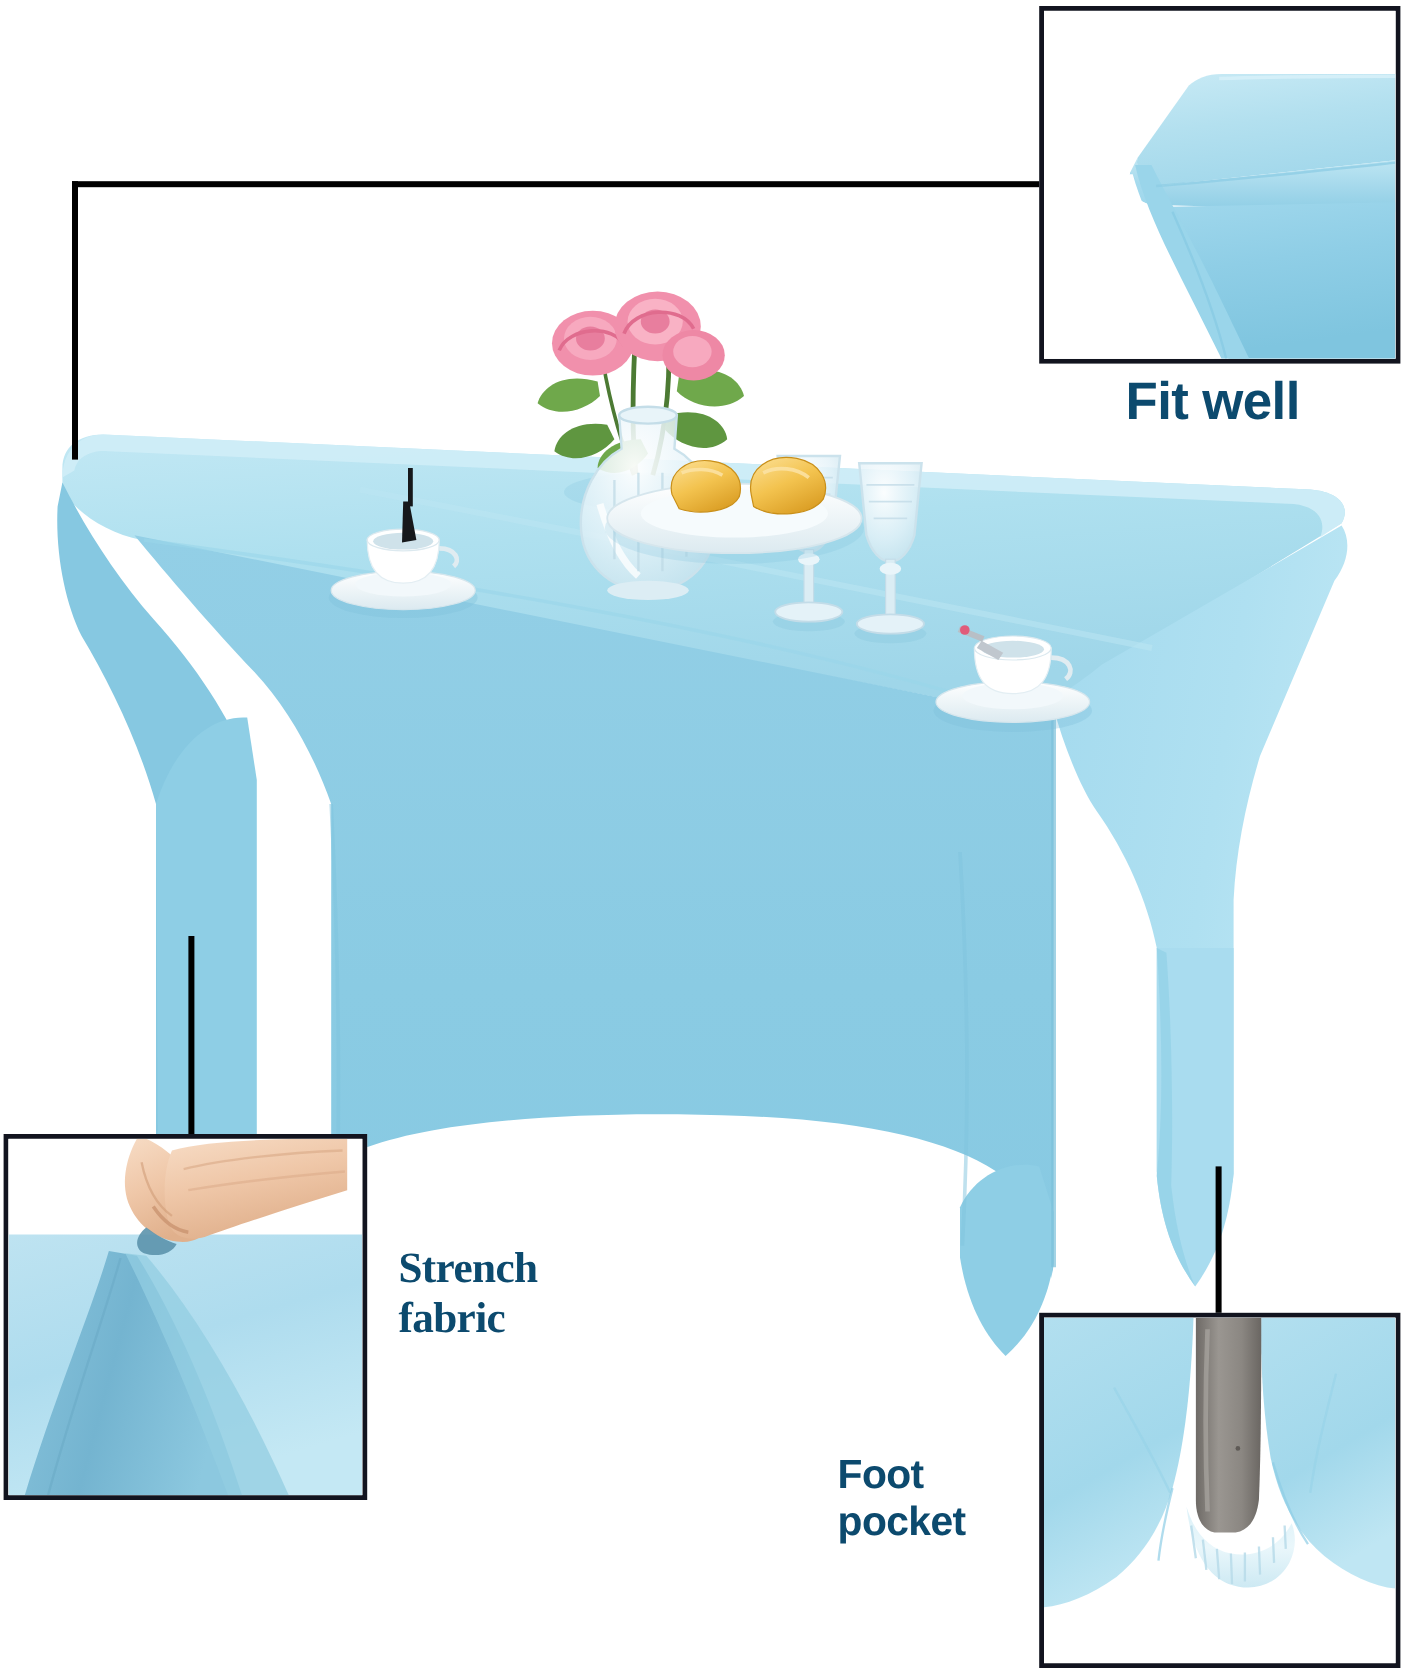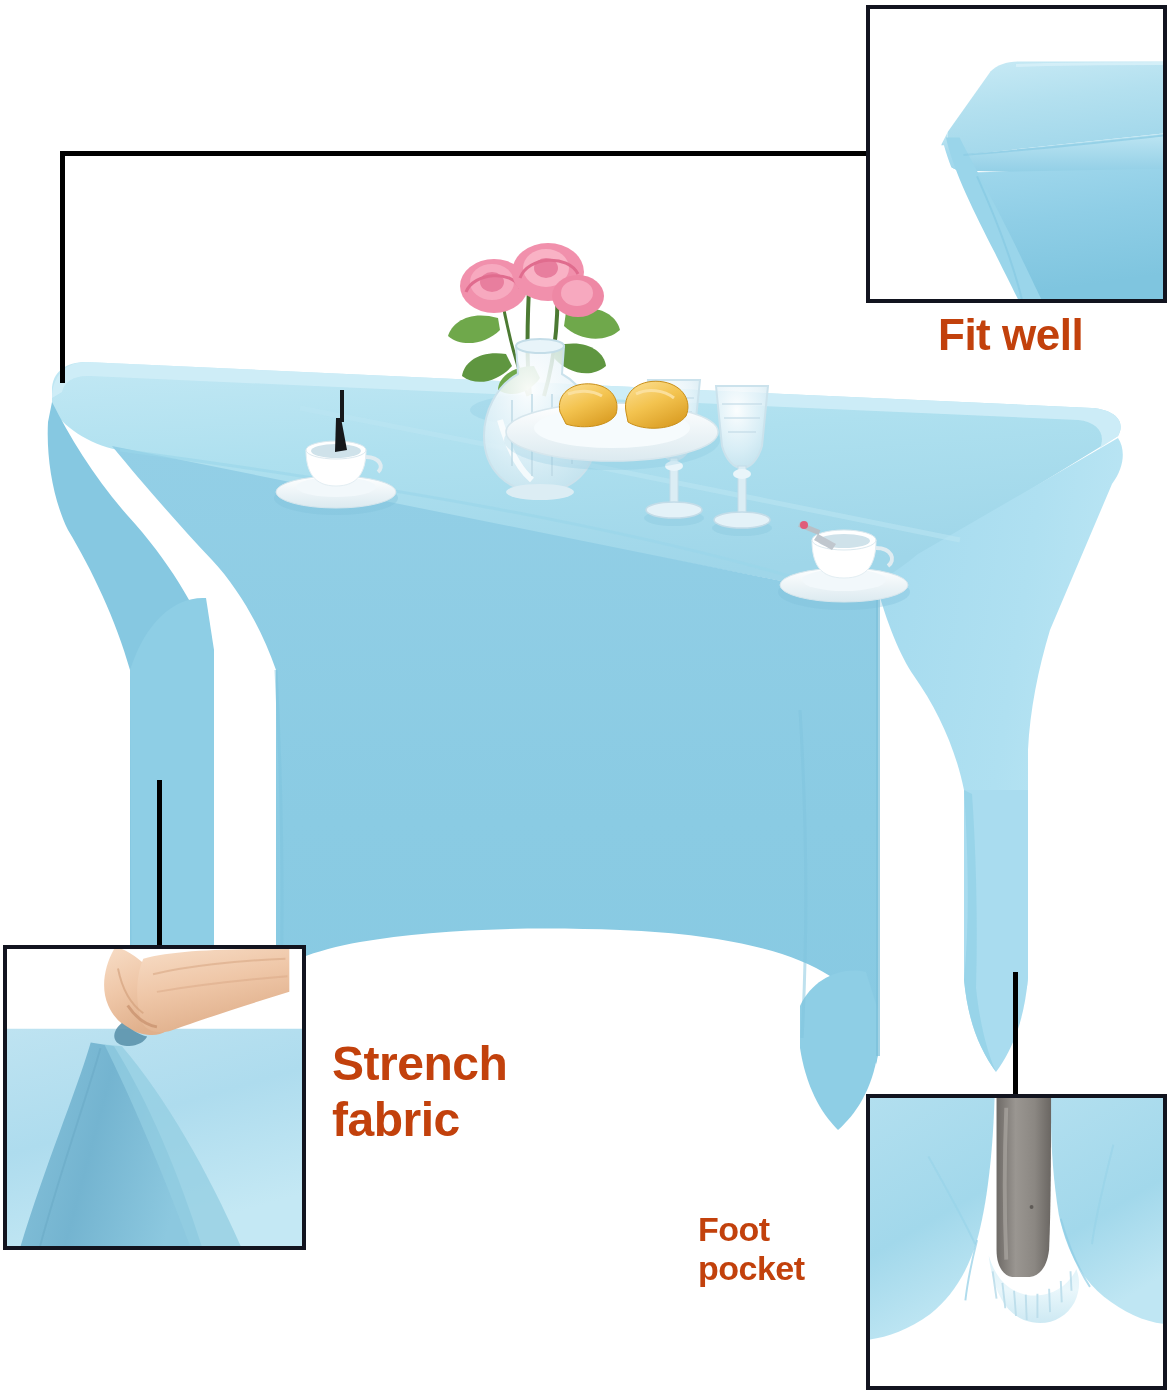--- a/index.html
+++ b/index.html
@@ -16,21 +16,21 @@
     position:absolute;
     border:4px solid #12141f;
     background:#ffffff;
     overflow:hidden;
     box-sizing:border-box;
   }
   .leader{position:absolute;background:#000000;}
 
   .callout-label{
     position:absolute;
-    color:#c2410c;
+    color:#0c4a6e;
     font-weight:bold;
     letter-spacing:-0.5px;
     line-height:1.08;
     white-space:pre-line;
   }
 
   
   #main-table{position:absolute;left:0;top:150px;width:1171px;height:1030px;}
 
   
@@ -351,21 +351,21 @@
                  C 132 56 132 28 140 10 Z" fill="url(#sfSkin)"></path>
         <path d="M 150 26 C 182 18 236 12 286 10" stroke="#D9A885" stroke-width="2" fill="none" opacity="0.6"></path>
         <path d="M 154 44 C 190 38 240 32 288 28" stroke="#D9A885" stroke-width="2" fill="none" opacity="0.5"></path>
         <path d="M 114 20 C 118 40 126 56 140 66" stroke="#D09C78" stroke-width="2" fill="none" opacity="0.6"></path>
         <path d="M 124 58 C 132 70 142 78 154 80" stroke="#C68E6B" stroke-width="3" fill="none" opacity="0.7"></path>
       </g>
 
       <path d="M 118 76 C 126 82 136 88 144 90 C 140 98 128 102 116 98 C 108 94 108 84 118 76 Z" fill="#5C93AC" opacity="0.9"></path>
     </svg>
   </div>
-  <div class="callout-label" style="left:332px;top:1036px;font-size:48px;line-height:1.16;">Strench
+  <div class="callout-label" style="left:332px;top:1036px;font-size:36px;line-height:1.16;font-family:Liberation Serif, serif;">Strench
 fabric</div>
 
   <div class="callout-box" style="left:866px;top:1094px;width:301px;height:296px;">
     <svg class="fp-art" viewBox="0 0 301 296" preserveAspectRatio="xMidYMid slice">
       <defs>
         <linearGradient id="fpCloth" x1="0" y1="0" x2="0.3" y2="1">
           <stop offset="0" stop-color="#B2DFEF"></stop>
           <stop offset="0.6" stop-color="#A2D8EB"></stop>
           <stop offset="1" stop-color="#BFE6F3"></stop>
         </linearGradient>

